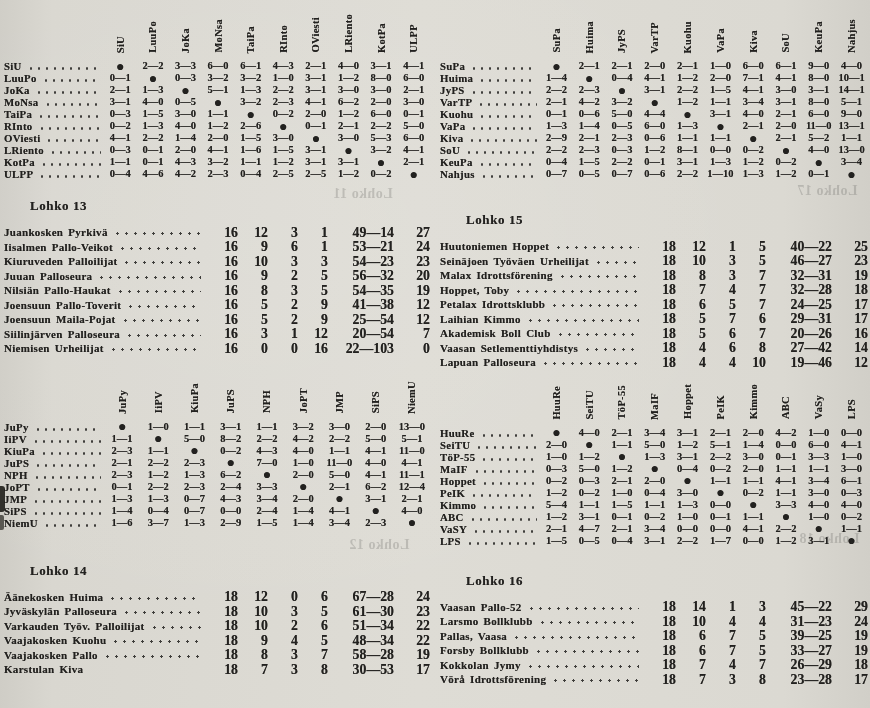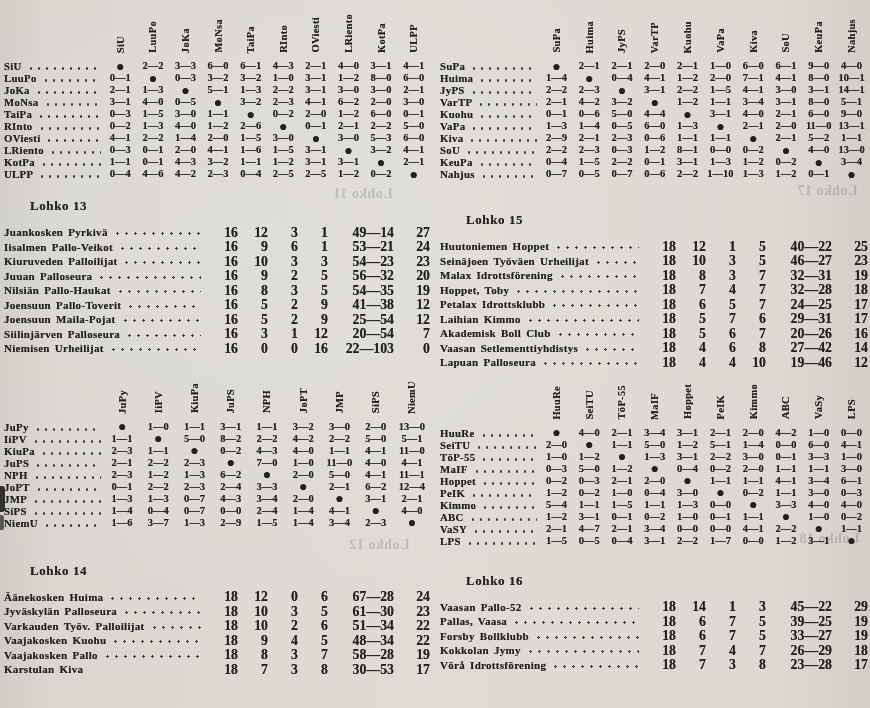--- a/index.html
+++ b/index.html
@@ -1332,20 +1332,34 @@
                 </div>
               </td>
               <td class="st-n w1">18</td>
               <td class="st-n">14</td>
               <td class="st-n">1</td>
               <td class="st-n">3</td>
               <td class="st-g">45—22</td>
               <td class="st-p">29</td>
             </tr>
 
+            <tr class="st-row">
+              <td class="st-team">
+                <div class="lblwrap">
+                  <span class="nm">Larsmo Bollklubb</span>
+                  <span class="leader"></span>
+                </div>
+              </td>
+              <td class="st-n w1">18</td>
+              <td class="st-n">10</td>
+              <td class="st-n">4</td>
+              <td class="st-n">4</td>
+              <td class="st-g">31—23</td>
+              <td class="st-p">24</td>
+            </tr>
 
             <tr class="st-row">
               <td class="st-team">
                 <div class="lblwrap">
                   <span class="nm">Pallas, Vaasa</span>
                   <span class="leader"></span>
                 </div>
               </td>
               <td class="st-n w1">18</td>
               <td class="st-n">6</td>

